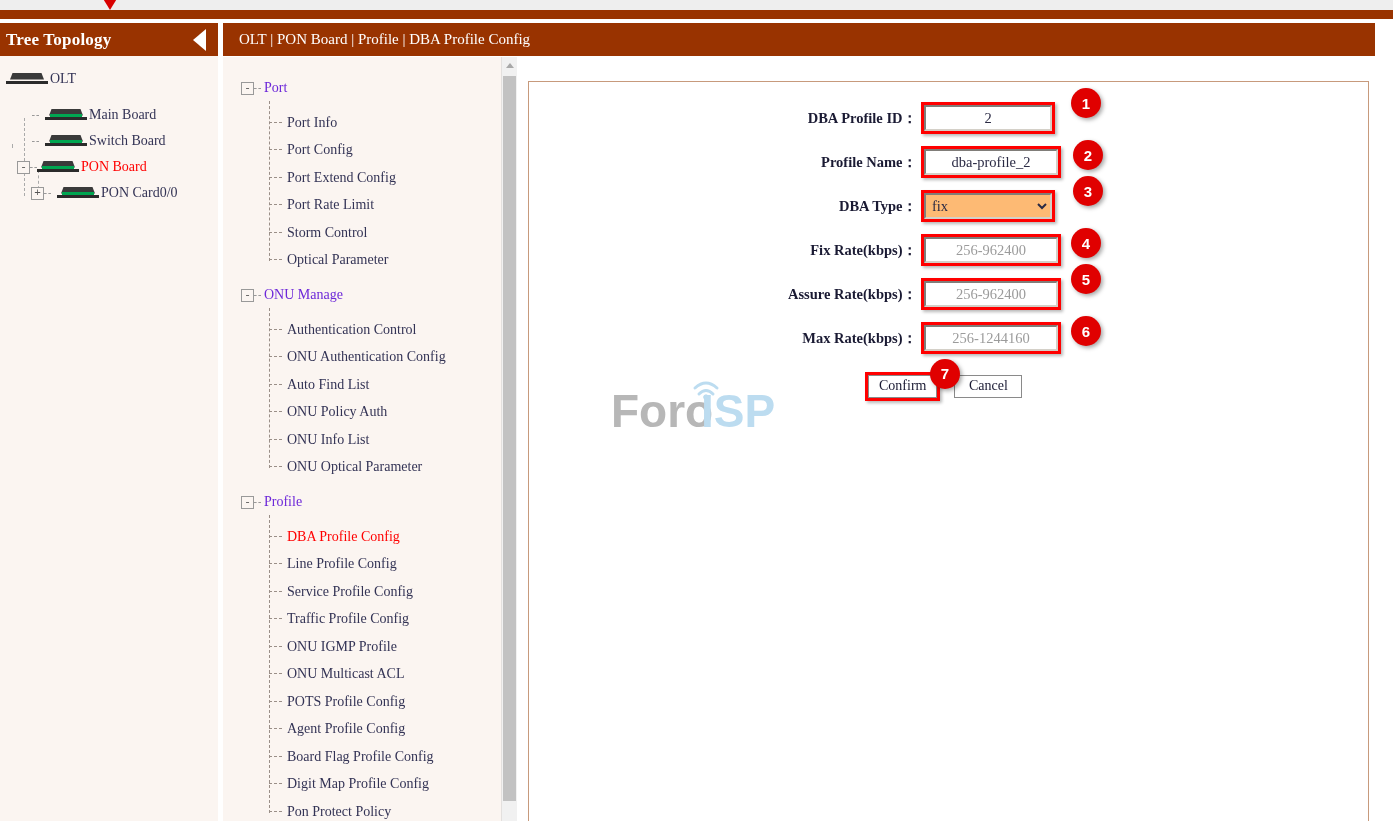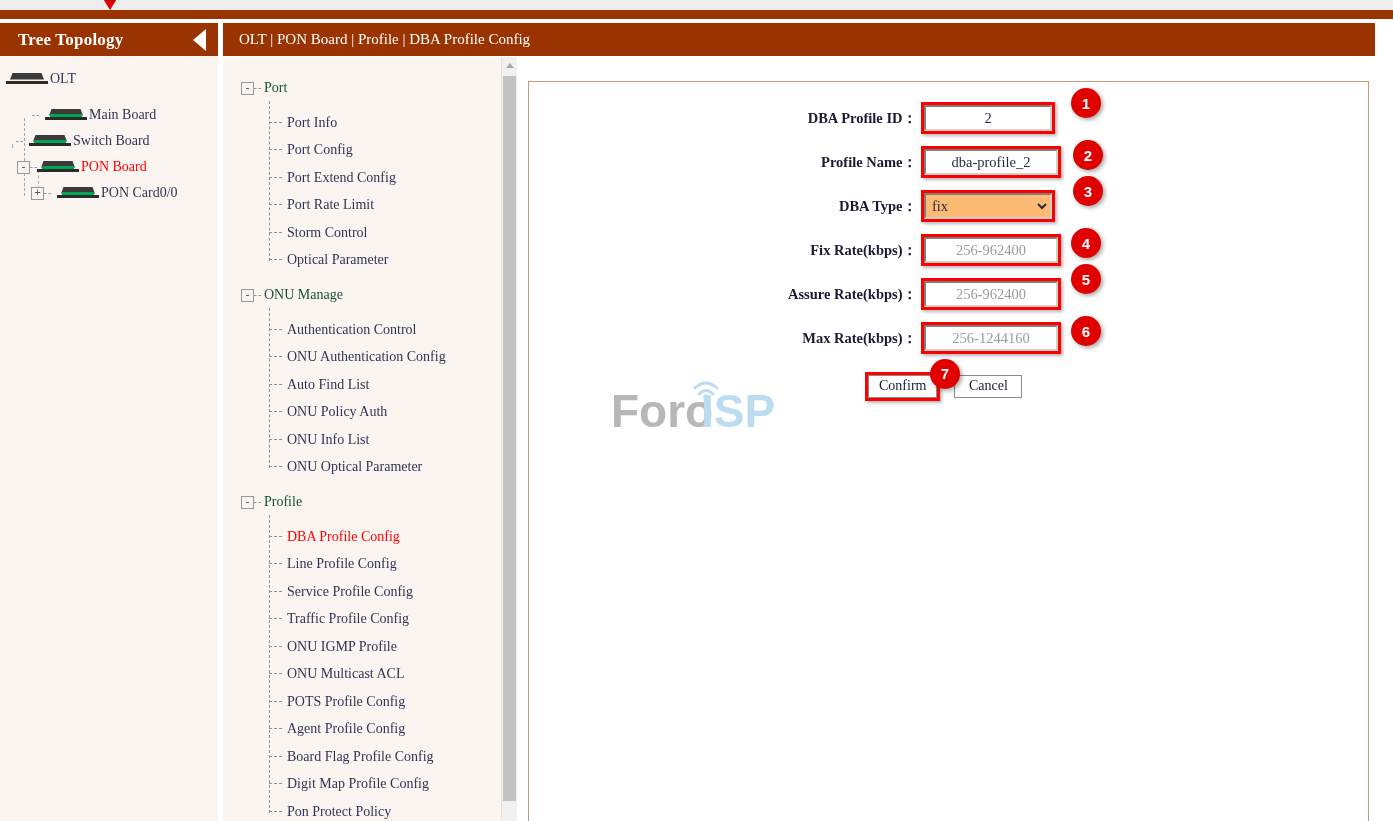--- a/index.html
+++ b/index.html
@@ -43,21 +43,21 @@
   .sidebar-header {
     position: relative;
     width: 218px; height: 33px;
     background: #993300;
     display: flex; align-items: center;
   }
   .sidebar-title {
     color: #ffffff;
     font-size: 17px;
     font-weight: bold;
-    padding-left: 18px;
+    padding-left: 6px;
     letter-spacing: .2px;
   }
   .collapse-arrow {
     position: absolute; right: 12px; top: 50%;
     transform: translateY(-50%);
     width: 0; height: 0;
     border-top: 11px solid transparent;
     border-bottom: 11px solid transparent;
     border-right: 13px solid #ffffff;
     cursor: pointer;
@@ -124,21 +124,21 @@
     overflow: hidden;
   }
   .menu-inner { position: relative; padding: 18px 0 0 0; }
   .mgroup { position: relative; }
   .mgroup-head {
     display: flex; align-items: center;
     height: 26px;
     padding-left: 18px;
   }
   .mgroup-head .gname {
-    font-size: 14px; color: #14532d; margin-left: 3px;
+    font-size: 14px; color: #6d28d9; margin-left: 3px;
   }
   .mitem {
     position: relative;
     height: 27.5px;
     display: flex; align-items: center;
     padding-left: 46px;
   }
   .mitem .tick {
     position: absolute; left: 46px; top: 50%;
     width: 13px; height: 0;
@@ -338,21 +338,21 @@
       <div class="tnode" style="padding-left:32px;">
         <span class="dash-h"></span>
         <span class="dev-ico" style="margin-left:6px">
           <span class="body"></span>
             <span class="led"></span>
             <span class="base"></span>
         </span>
         <span class="tlabel">Main Board</span>
       </div>
 
-      <div class="tnode" style="padding-left:16px;">
+      <div class="tnode" style="padding-left:32px;">
         <span class="dash-h"></span>
         <span class="dev-ico" style="margin-left:6px">
           <span class="body"></span>
             <span class="led"></span>
             <span class="base"></span>
         </span>
         <span class="tlabel">Switch Board</span>
       </div>
 
       <div class="tnode" style="padding-left:17px;">

